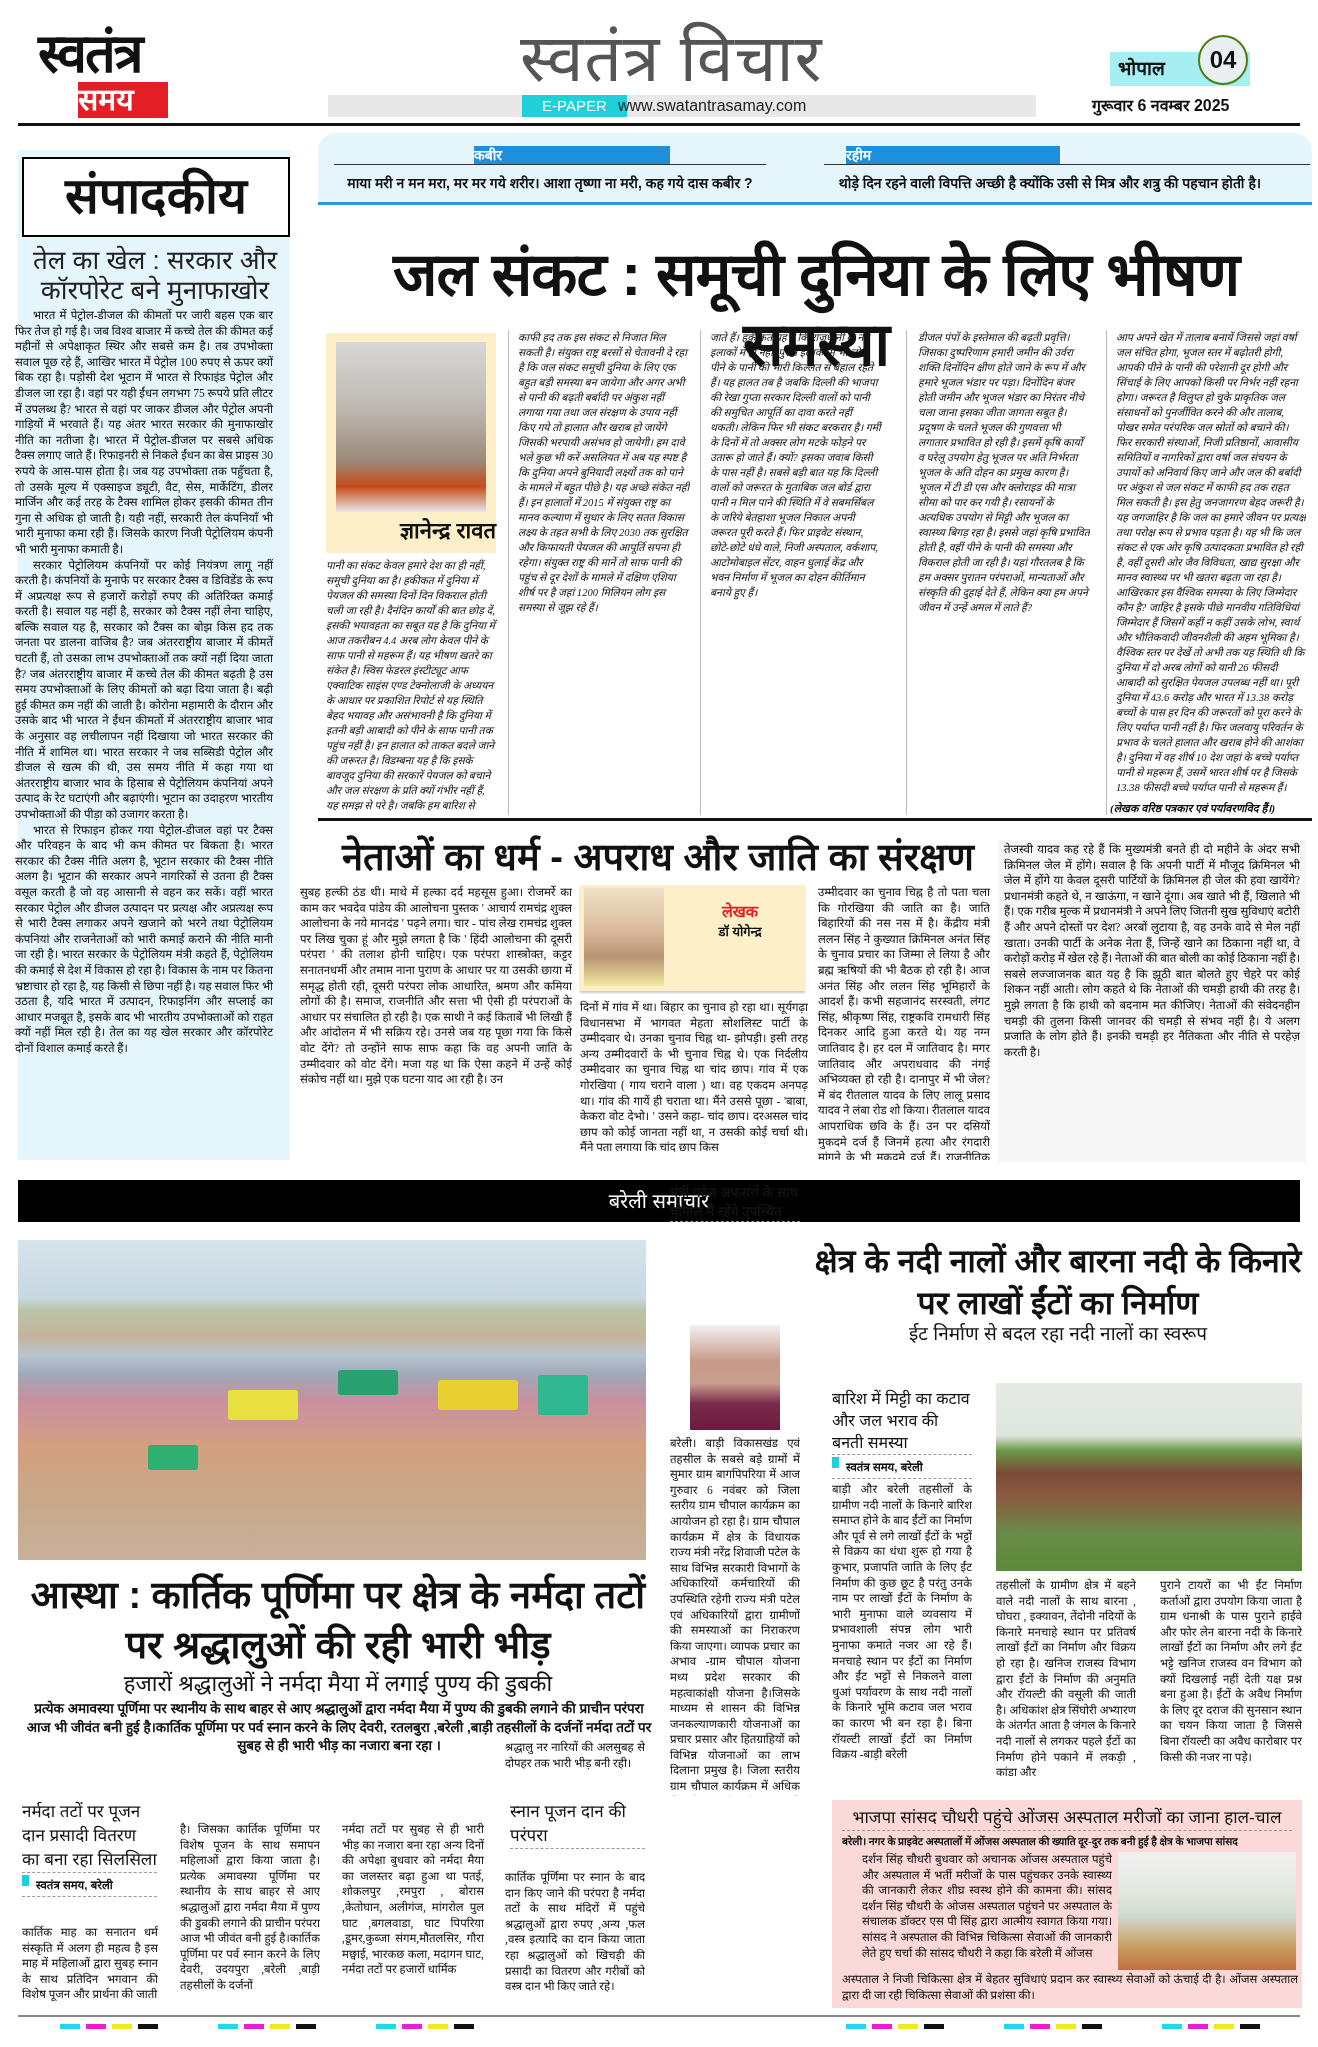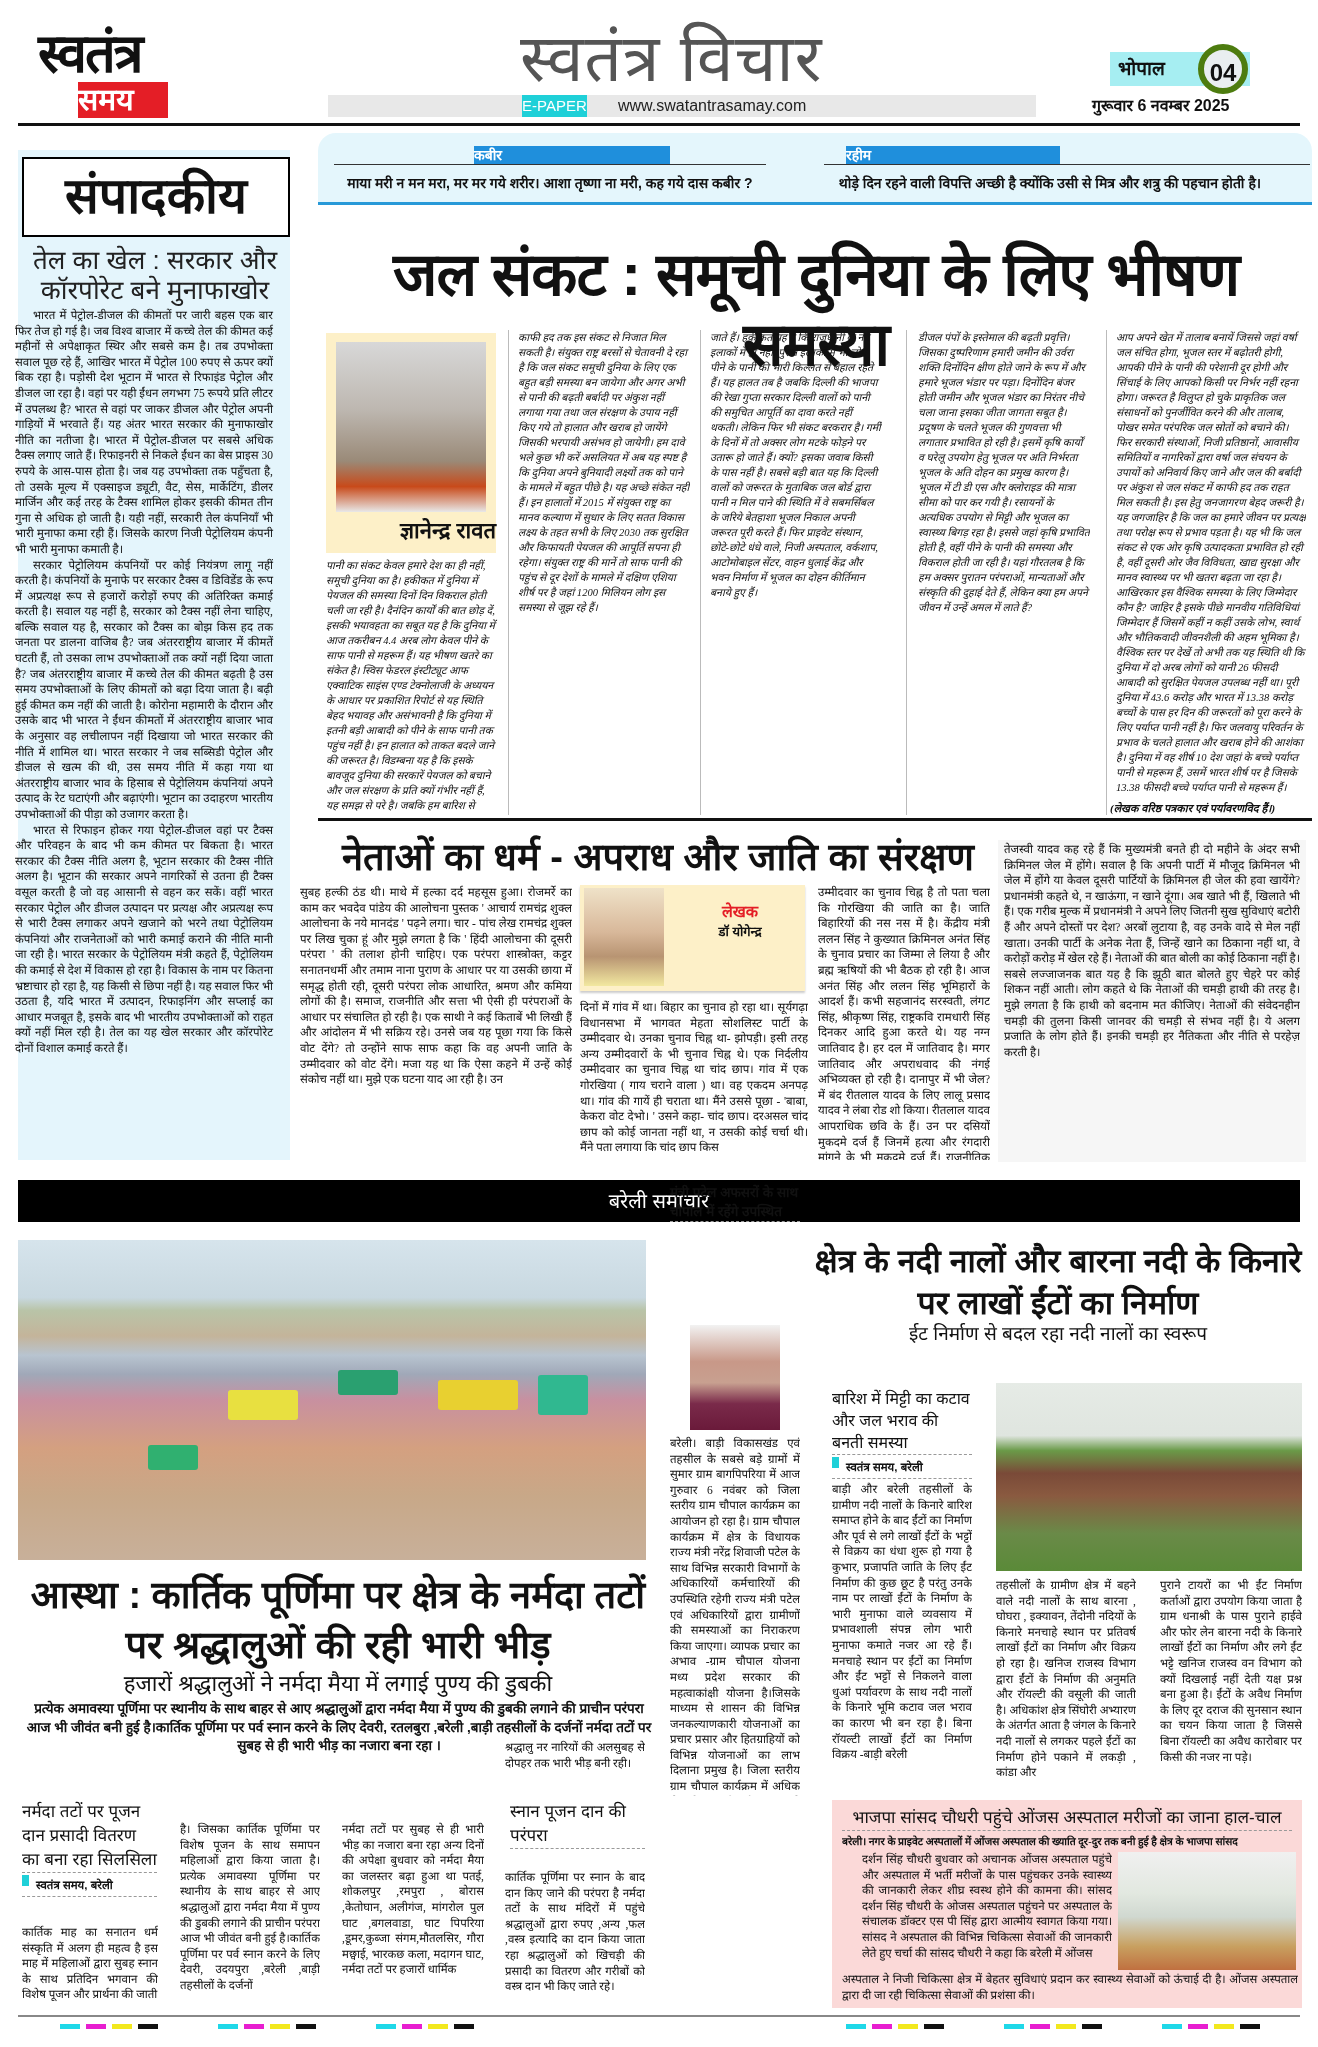--- a/index.html
+++ b/index.html
@@ -7,25 +7,25 @@
 body{font-family:"Liberation Serif","DejaVu Serif",serif;color:#111;position:relative}
 .abs{position:absolute}
 p,.txt{font-size:11.5px;line-height:15.6px;text-align:justify}
 .it{font-style:italic;font-size:10.6px;line-height:15px}
 
 #logo{left:38px;top:24px;width:140px;height:96px}
 #logo .l1{font-family:"Liberation Sans",sans-serif;font-weight:900;font-size:54px;line-height:58px;letter-spacing:-2px;color:#111}
 #logo .l2{margin-left:40px;margin-top:0;background:#e41e26;color:#fff;font-family:"Liberation Sans",sans-serif;font-weight:900;font-size:30px;line-height:36px;width:90px;text-align:left}
 #title{left:520px;top:22px;font-family:"Liberation Sans",sans-serif;font-size:66px;line-height:72px;color:#555;letter-spacing:1px}
 #epbar{left:328px;top:95px;width:708px;height:22px;background:#e8e8e8}
-#eptag{left:522px;top:95px;height:22px;background:#1fd0d8;color:#fff;font-family:"Liberation Sans",sans-serif;font-size:15px;line-height:22px;padding:0 0}
+#eptag{left:522px;top:95px;height:22px;background:#1fd0d8;color:#fff;font-family:"Liberation Sans",sans-serif;font-size:15px;line-height:22px;padding:0 20px}
 #epurl{left:618px;top:95px;font-family:"Liberation Sans",sans-serif;font-size:16px;line-height:22px;color:#222}
 #cityBox{left:1110px;top:52px;width:140px;height:34px;background:#a6eef2}
 #city{left:1118px;top:52px;font-family:"Liberation Sans",sans-serif;font-weight:bold;font-size:19px;line-height:34px}
-#pgCircle{left:1198px;top:44px;width:50px;height:50px;border-radius:50%;background:#e9eef0;border:6px solid #4d7c0f;text-align:center;font-family:"Liberation Sans",sans-serif;font-weight:bold;font-size:24px;line-height:46px}
+#pgCircle{left:1198px;top:35px;width:50px;height:50px;border-radius:50%;background:#e9eef0;border:2px solid #4d7c0f;text-align:center;font-family:"Liberation Sans",sans-serif;font-weight:bold;font-size:24px;line-height:46px}
 #date{left:1092px;top:94px;font-family:"Liberation Sans",sans-serif;font-weight:bold;font-size:16px;line-height:24px}
 #topRule{left:18px;top:123px;width:1282px;height:3px;background:#111}
 
 #edBox{left:18px;top:150px;width:272px;height:1010px;background:#e4f5fc}
 #edHead{left:22px;top:157px;width:268px;height:80px;background:#fff;border:2px solid #000000;text-align:center;font-family:"Liberation Sans",sans-serif;font-weight:900;font-size:50px;line-height:74px}
 #edTitle{left:24px;top:245px;width:262px;text-align:center;font-family:"Liberation Sans",sans-serif;font-size:26px;line-height:30px;color:#222}
 #edBody{left:15px;top:308px;width:258px}
 #edBody p{text-indent:18px;margin-bottom:0}
 
 #quoteBox{left:318px;top:133px;width:994px;height:72px;background:#e4f6fc;border-radius:18px 18px 0 0;border-bottom:3px solid #2899d8}

